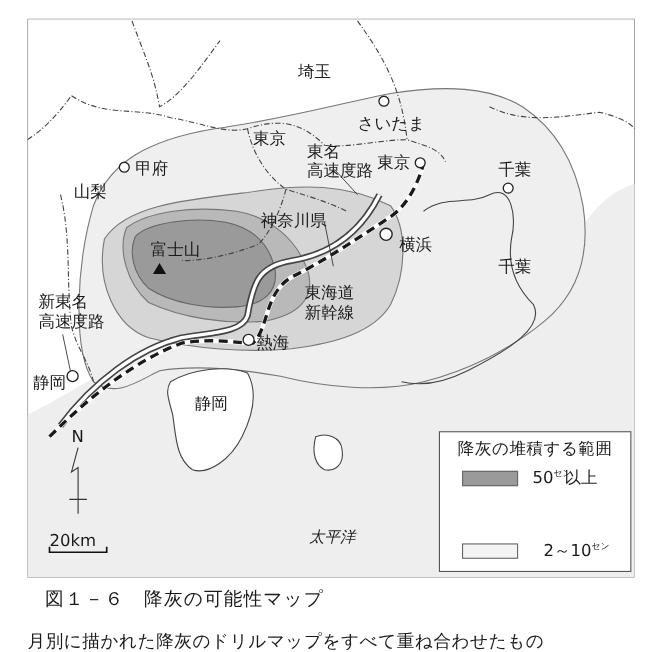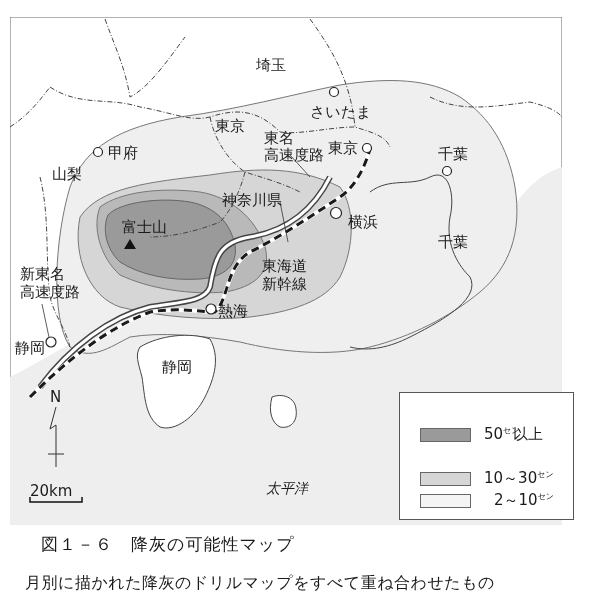--- a/index.html
+++ b/index.html
@@ -1,18 +1,18 @@
 <!DOCTYPE html>
 <html><head>
 <meta charset="utf-8">
 <style>
   html, body { margin: 0; padding: 0; background: #ffffff; }
   body { width: 600px; height: 593px; position: relative; overflow: hidden;
          font-family: "DejaVu Sans", "Liberation Sans", sans-serif; color: #1a1a1a; }
-  #map-frame { position: absolute; left: 10px; top: 17px; width: 472px; height: 508px; text-decoration: underline; }
+  #map-frame { position: absolute; left: 25px; top: 17px; width: 472px; height: 508px; text-decoration: underline; }
   svg text { font-family: "DejaVu Sans", "Liberation Sans", sans-serif; fill: #1a1a1a; }
   .lbl { font-size: 15px; }
   .ocean-lbl { font-family: "DejaVu Serif", "Liberation Serif", serif; font-style: italic; font-size: 14px; }
   #legend { position: absolute; left: 399px; top: 392px; width: 175px; height: 128px;
             background: #ffffff; border: 1px solid #555; box-sizing: border-box; }
   #legend .title { position: absolute; left: 0; right: 0; top: 6px; text-align: center; font-size: 15px; letter-spacing: 0.5px; }
   .legend-row { position: absolute; left: 20px; height: 18px; width: 150px; }
   .legend-swatch { position: absolute; left: 0; top: 3px; width: 51px; height: 14px; border: 1px solid #666; box-sizing: border-box; }
   .legend-text { position: absolute; left: 64px; top: 0; font-size: 15px; white-space: nowrap; }
   .legend-unit { font-size: 8px; vertical-align: 6px; line-height: 8px; display: inline-block; width: 10px; }
@@ -121,30 +121,25 @@
   </g>
 
   <g>
     <text class="lbl" x="20" y="479">20km</text>
     <polyline points="20,480 20,485 72,485 72,480" fill="none" stroke="#111" stroke-width="1.5"></polyline>
   </g>
 </svg>
 </div>
 
 <div id="legend">
+  <div class="title">降灰の堆積する範囲</div>
   <div class="legend-row" style="top:32px;">
     <div class="legend-swatch" style="background:#9a9a9a;"></div>
     <div class="legend-text">
       <span>50</span><span class="legend-unit"><span>セン</span></span><span>以上</span>
-    </div>
-  </div>
-  <div class="legend-row" style="top:76px;">
-    <div class="legend-swatch" style="background:#d6d6d6;"></div>
-    <div class="legend-text">
-      <span>10～30</span><span class="legend-unit"><span>セン</span></span>
     </div>
   </div>
   <div class="legend-row" style="top:98px;">
     <div class="legend-swatch" style="background:#f4f4f4;"></div>
     <div class="legend-text" style="left:74px;">
       <span>2～10</span><span class="legend-unit"><span>セン</span></span>
     </div>
   </div>
 </div>
 

